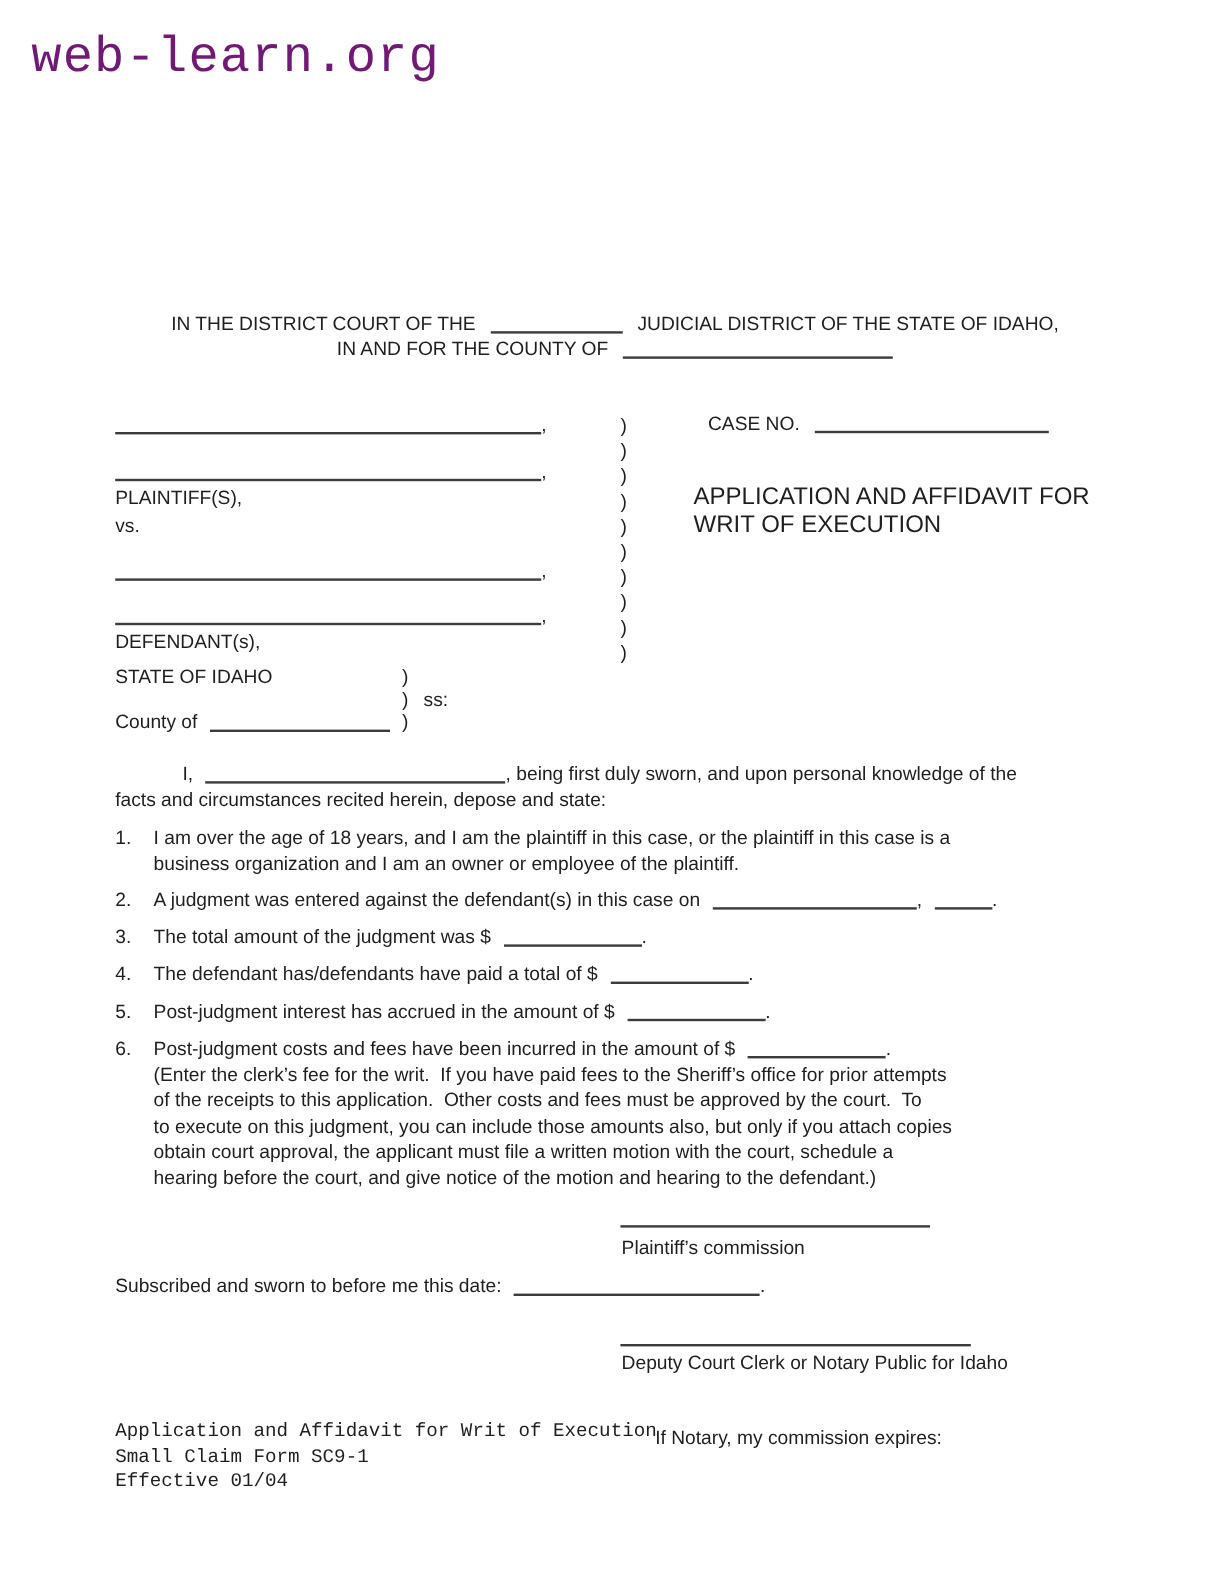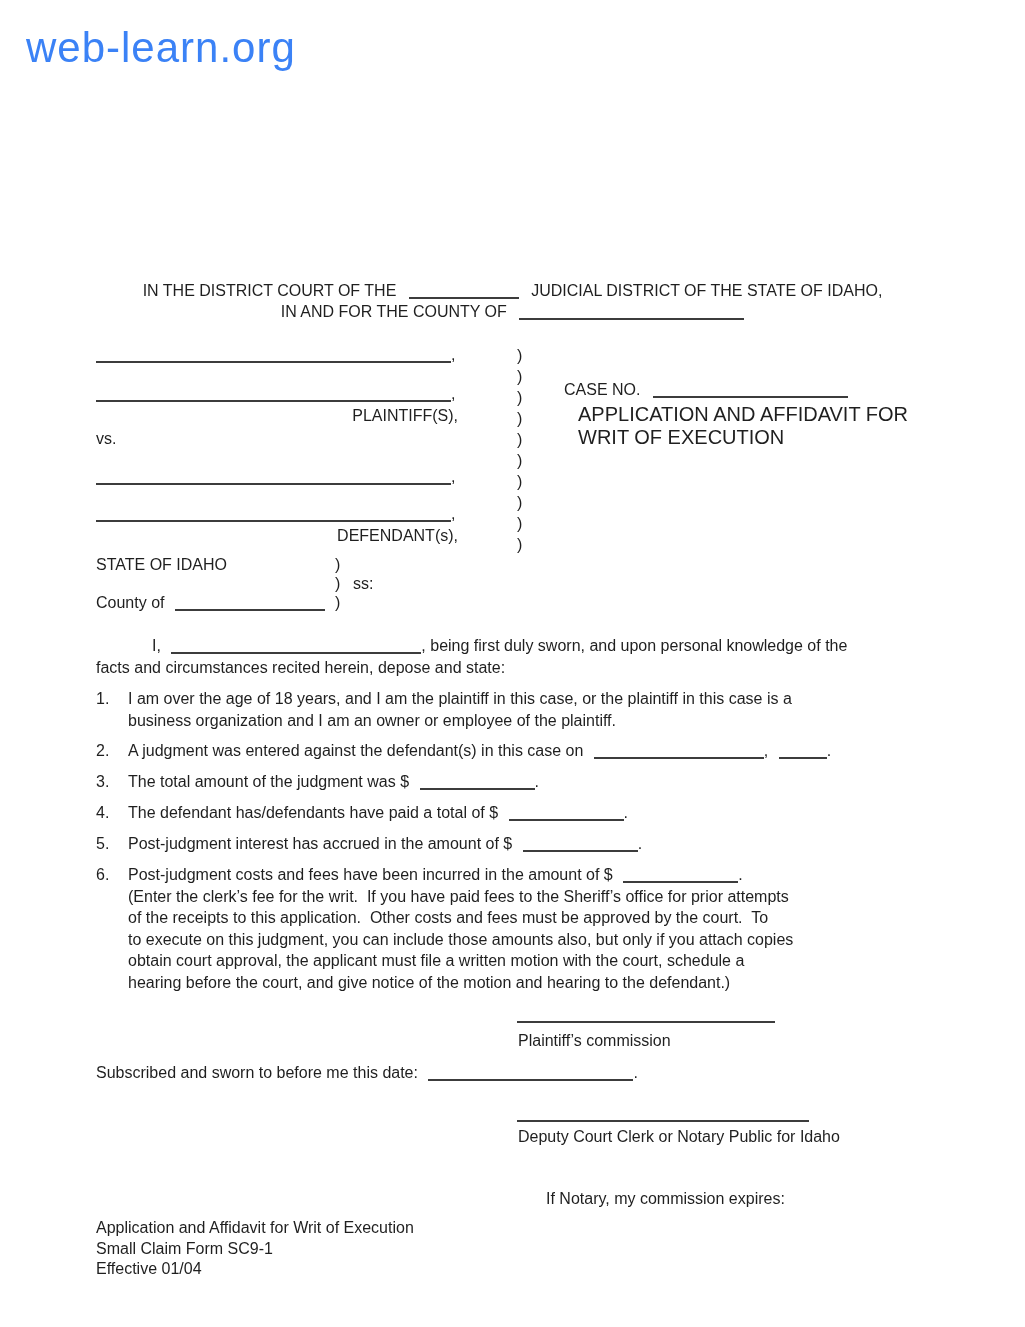--- a/index.html
+++ b/index.html
@@ -8,51 +8,51 @@
     width:1025px;height:1327px;
     background:#ffffff;
     color:#1f1f1f;
     font-family:"Liberation Sans", sans-serif;
     font-size:16px;
     overflow:hidden;
   }
   .abs{position:absolute;}
   .logo{
     left:26px;top:24px;
-    font-family:Liberation Sans, sans-serif;
+    font-family:Liberation Mono, monospace;
     font-size:42px;
     letter-spacing:1px;
-    color:#3b82f6;
+    color:#701a75;
   }
-  .court-header{left:0;right:0;top:260px;text-align:center;line-height:21px;margin-top:20px;}
+  .court-header{left:0;right:0;top:260px;text-align:center;line-height:21px;}
   .blank{
     display:inline-block;
     border-bottom:2px solid #3c3c3c;
     height:1px;
     vertical-align:-3px;
   }
   .w110{width:110px;} .w225{width:225px;} .w355{width:355px;} .w195{width:195px;}
   .w150{width:150px;} .w250{width:250px;} .w170{width:170px;} .w48{width:48px;}
   .w115{width:115px;} .w205{width:205px;}
   .ml6{margin-left:6px;} .ml8{margin-left:8px;} .mr8{margin-right:8px;}
   .party-row{left:96px;width:362px;}
-  .right-label{text-align:right;}
+  .right-label{}
   .paren-col{left:517px;top:345px;line-height:21px;}
-  .case-row{left:564px;top:345px;margin-top:36px;}
+  .case-row{left:590px;top:345px;}
   .doc-title{left:578px;top:403px;font-size:20px;line-height:23px;}
   .venue-row{left:96px;width:400px;}
   .venue-paren{position:absolute;left:239px;}
   .sworn{left:96px;top:635px;width:840px;line-height:21.5px;}
   .indent1{padding-left:56px;}
   .item{left:96px;width:832px;line-height:21.5px;}
   .item .num{position:absolute;left:0;top:0;}
   .item .body{margin-left:32px;}
   .prewrap{white-space:pre-wrap;}
   .hline{border-top:2px solid #3c3c3c;height:0;}
-  .footer{left:96px;top:1218px;line-height:20.5px;}
+  .footer{left:96px;top:1183px;line-height:20.5px;font-family:Liberation Mono, monospace;}
 </style>
 </head>
 <body>
 
 <div class="page">
 
   <div class="abs logo">web-learn.org</div>
 
   <div class="abs court-header">
     <div>

